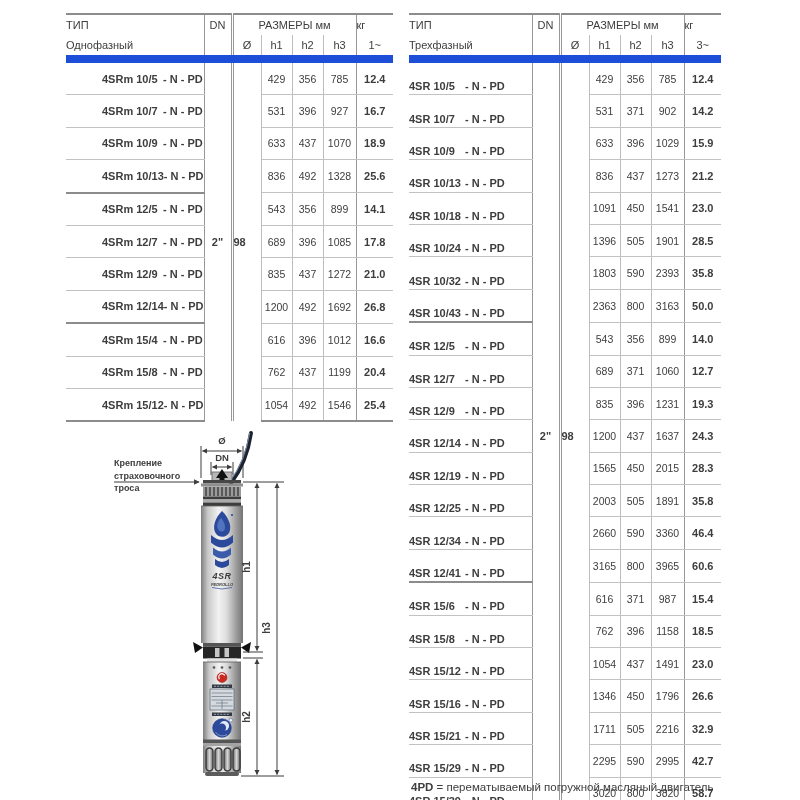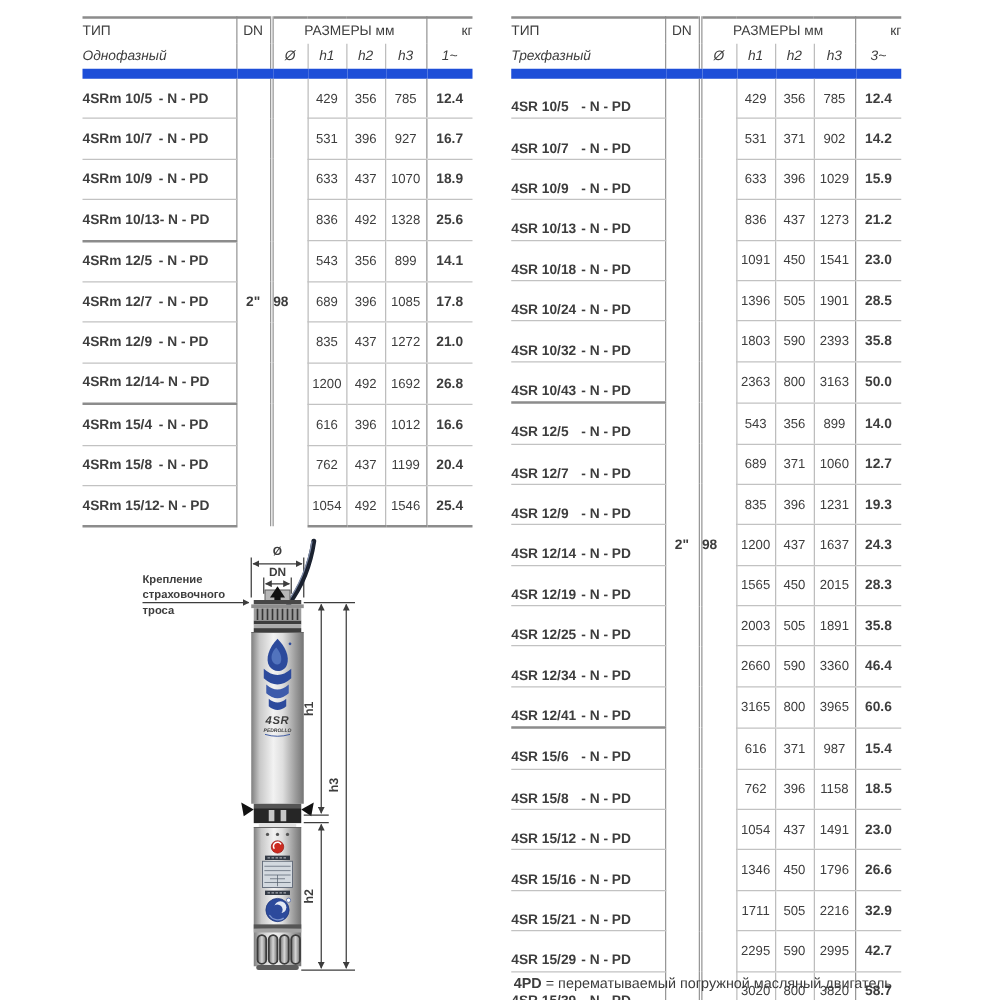--- a/index.html
+++ b/index.html
@@ -9,39 +9,39 @@
   }
   
   table.spec{
     position:absolute;top:13px;border-collapse:collapse;table-layout:fixed;
     border-top:2px solid #8c8c8c;
   }
   #table-left{left:66px;}
   #table-right{left:409px;}
   table.spec th,table.spec td{padding:0;margin:0;}
   table.spec thead th{height:20px;font-weight:normal;font-size:11px;vertical-align:middle;}
-  table.spec thead tr:last-child th{border-bottom:8px solid #1d4ed8;font-style:italic;}
+  table.spec thead tr:last-child th{border-bottom:8px solid #1d4ed8;}
   table.spec tbody td{height:31.4px;vertical-align:middle;border-bottom:1px solid #c2c2c2;}
   table.spec tbody tr:last-child td{border-bottom:2px solid #8c8c8c;}
 
   th.c-type,th.c-phase{text-align:left;padding-left:2px;border-right:1px solid #979797;}
   th.c-type{font-weight:bold;}
   th.c-dn{font-weight:bold;text-align:center;}
   th.c-sizes{font-weight:bold;text-align:center;border-left:3px double #979797;}
-  th.c-kg{font-weight:bold;text-align:right;border-left:1px solid #979797;}
+  th.c-kg{font-weight:bold;text-align:left;border-left:1px solid #979797;}
   th.c-dia{text-align:center;border-left:3px double #979797;}
   th.c-h{text-align:center;border-left:1px solid #bdbdbd;}
   th.c-ph{text-align:center;border-left:1px solid #979797;}
 
   td.c-model{
     font-size:11px;font-weight:bold;text-align:left;padding-left:3px;
     border-right:1px solid #979797;white-space:nowrap;
   }
   td.c-model .model-name{display:inline-block;}
-  #table-left td.c-model .model-name{min-width:61px;}
+  #table-left td.c-model .model-name{min-width:61px;margin-left:36px;}
   #table-right td.c-model .model-name{min-width:56px;margin-top:15px;}
   tr.group-end td.c-model{border-bottom:2px solid #8c8c8c;}
   td.c-dn{
     text-align:center;font-size:11px;font-weight:bold;border-bottom:none !important;
   }
   td.c-dia{
     text-align:left;font-size:11px;font-weight:bold;
     border-left:3px double #979797;border-right:1px solid #bdbdbd;border-bottom:none !important;
   }
   td.c-num{text-align:center;font-size:10.5px;border-left:1px solid #bdbdbd;}

